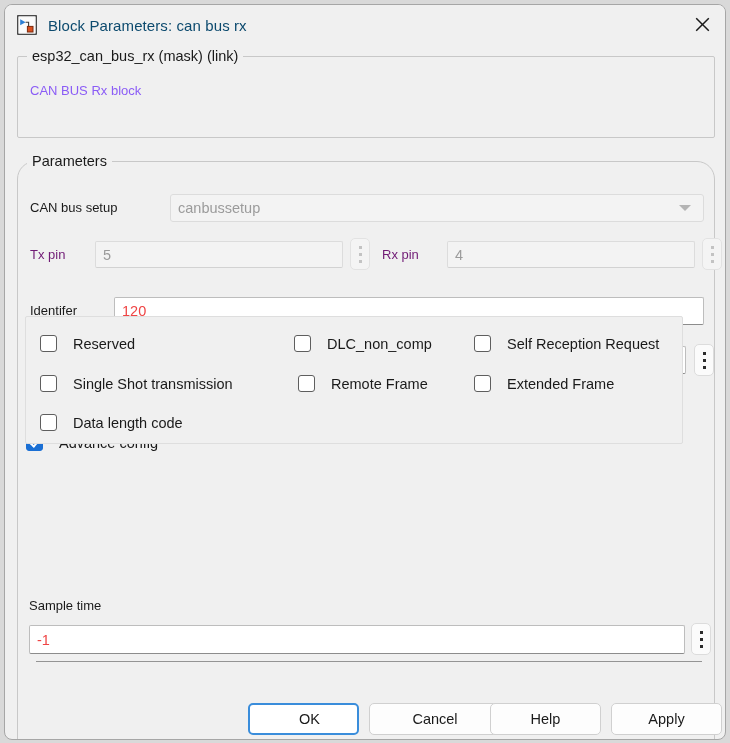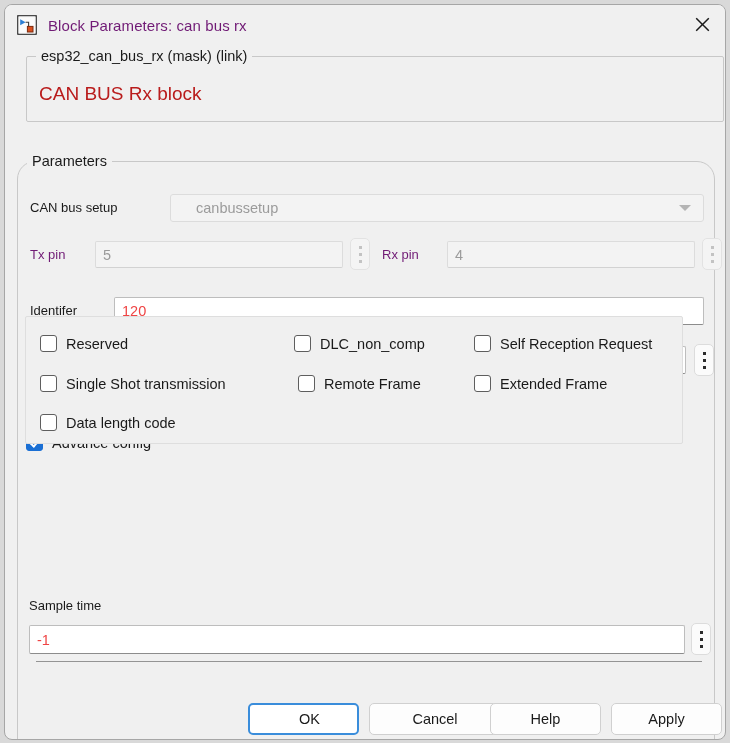--- a/index.html
+++ b/index.html
@@ -38,21 +38,21 @@
   }
   .app-icon {
     width: 20px;
     height: 20px;
     flex: 0 0 20px;
     position: relative;
   }
   .title-text {
     margin-left: 11px;
     font-size: 15px;
-    color: #701a75;
+    color: #0c4a6e;
     letter-spacing: 0.1px;
     white-space: nowrap;
   }
   .close-btn {
     position: absolute;
     right: 0px;
     top: 0px;
     width: 46px;
     height: 39px;
     display: flex;
@@ -76,31 +76,31 @@
     left: 9px;
     background: #f0f0f0;
     padding: 0 5px;
     font-size: 14.5px;
     color: #1a1a1a;
     white-space: nowrap;
   }
 
   
   #desc-group {
-    left: 21px;
+    left: 12px;
     top: 51px;
     width: 698px;
-    height: 66px;
+    height: 82px;
   }
   .desc-body {
     position: absolute;
     left: 12px;
     top: 26px;
-    font-size: 19px;
-    color: #b91c1c;
+    font-size: 13px;
+    color: #8b5cf6;
   }
 
   
   #params-group {
     left: 12px;
     top: 156px;
     width: 698px;
     height: 688px;
     border-radius: 18px;
   }
@@ -141,21 +141,21 @@
   .combo {
     position: absolute;
     box-sizing: border-box;
     background: #f3f3f3;
     border: 1px solid #dcdcdc;
     border-radius: 3px;
     font-size: 14.5px;
     color: #9b9b9b;
     display: flex;
     align-items: center;
-    padding-left: 25px;
+    padding-left: 7px;
   }
   .combo .arrow {
     position: absolute;
     right: 12px;
     top: 50%;
     margin-top: -3px;
     width: 0; height: 0;
     border-left: 6px solid transparent;
     border-right: 6px solid transparent;
     border-top: 6px solid #b4b4b4;
@@ -182,20 +182,21 @@
   }
   .dots.disabled { background: #f4f4f4; border-color: #e2e2e2; }
   .dots.disabled i { background: #c3c3c3; }
 
   
   .cb-row {
     position: absolute;
     display: flex;
     align-items: center;
     white-space: nowrap;
+    gap: 7px;
   }
   .cbox {
     width: 17px;
     height: 17px;
     box-sizing: border-box;
     border: 1.6px solid #5e5e5e;
     border-radius: 3px;
     background: #ffffff;
     flex: 0 0 17px;
     position: relative;

